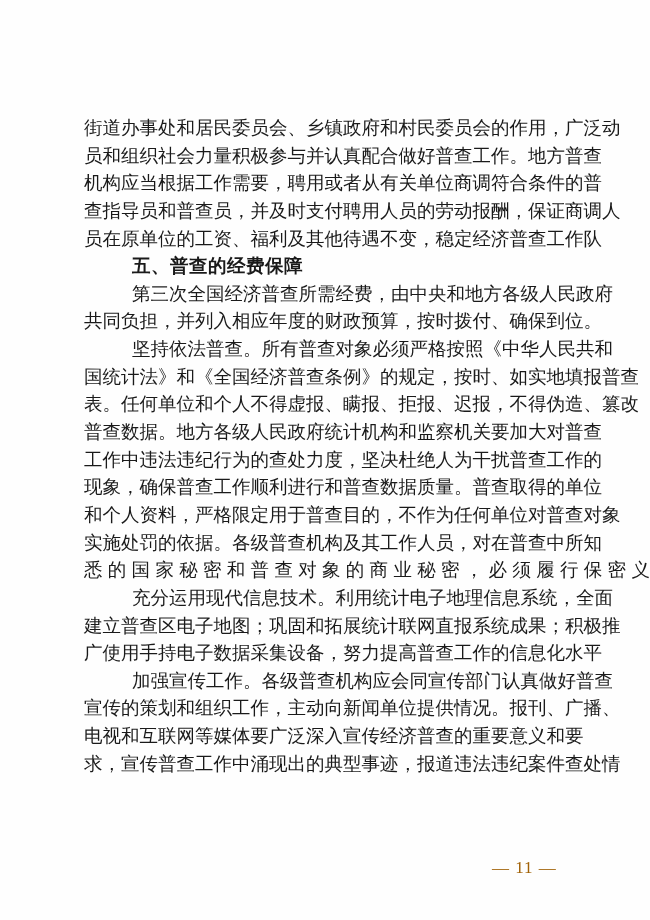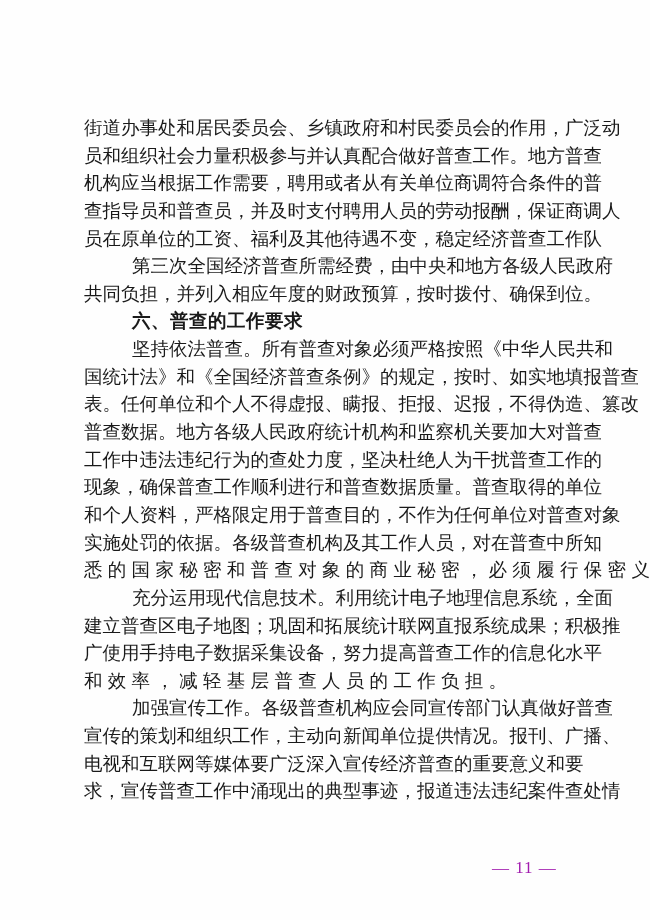--- a/index.html
+++ b/index.html
@@ -13,21 +13,21 @@
   .line {
     height: 27.65px; line-height: 27.65px; white-space: nowrap;
     display: flex; justify-content: space-between;
   }
   .line.last { justify-content: flex-start; letter-spacing: 5.3px; }
   .line.indent { padding-left: 48px; }
   .line.heading { font-family: "DejaVu Sans", "Liberation Sans", sans-serif; font-weight: bold; letter-spacing: 0.5px; justify-content: flex-start; }
   .line span.c { display: inline-block; }
   .page-number {
     position: absolute; left: 492px; top: 858px;
-    font-family: "Liberation Serif", "DejaVu Serif", serif; font-size: 17px; color: #a21caf;
+    font-family: "Liberation Serif", "DejaVu Serif", serif; font-size: 17px; color: #a16207;
     letter-spacing: 1px;
   }
 </style>
 </head>
 <body>
 
 <div class="page">
   <div class="body-text" id="body-text">
       <div class="line">
         <span class="c">街</span>
@@ -174,20 +174,21 @@
         <span class="c">稳</span>
         <span class="c">定</span>
         <span class="c">经</span>
         <span class="c">济</span>
         <span class="c">普</span>
         <span class="c">查</span>
         <span class="c">工</span>
         <span class="c">作</span>
         <span class="c">队</span>
       </div>
+      <div class="line heading indent">五、普查的经费保障</div>
       <div class="line indent">
         <span class="c">第</span>
         <span class="c">三</span>
         <span class="c">次</span>
         <span class="c">全</span>
         <span class="c">国</span>
         <span class="c">经</span>
         <span class="c">济</span>
         <span class="c">普</span>
         <span class="c">查</span>
@@ -232,21 +233,20 @@
         <span class="c">时</span>
         <span class="c">拨</span>
         <span class="c">付</span>
         <span class="c">、</span>
         <span class="c">确</span>
         <span class="c">保</span>
         <span class="c">到</span>
         <span class="c">位</span>
         <span class="c">。</span>
       </div>
-      <div class="line heading indent">六、普查的工作要求</div>
       <div class="line indent">
         <span class="c">坚</span>
         <span class="c">持</span>
         <span class="c">依</span>
         <span class="c">法</span>
         <span class="c">普</span>
         <span class="c">查</span>
         <span class="c">。</span>
         <span class="c">所</span>
         <span class="c">有</span>
@@ -566,21 +566,20 @@
         <span class="c">查</span>
         <span class="c">工</span>
         <span class="c">作</span>
         <span class="c">的</span>
         <span class="c">信</span>
         <span class="c">息</span>
         <span class="c">化</span>
         <span class="c">水</span>
         <span class="c">平</span>
       </div>
-      <div class="line last">和效率，减轻基层普查人员的工作负担。</div>
       <div class="line indent">
         <span class="c">加</span>
         <span class="c">强</span>
         <span class="c">宣</span>
         <span class="c">传</span>
         <span class="c">工</span>
         <span class="c">作</span>
         <span class="c">。</span>
         <span class="c">各</span>
         <span class="c">级</span>

